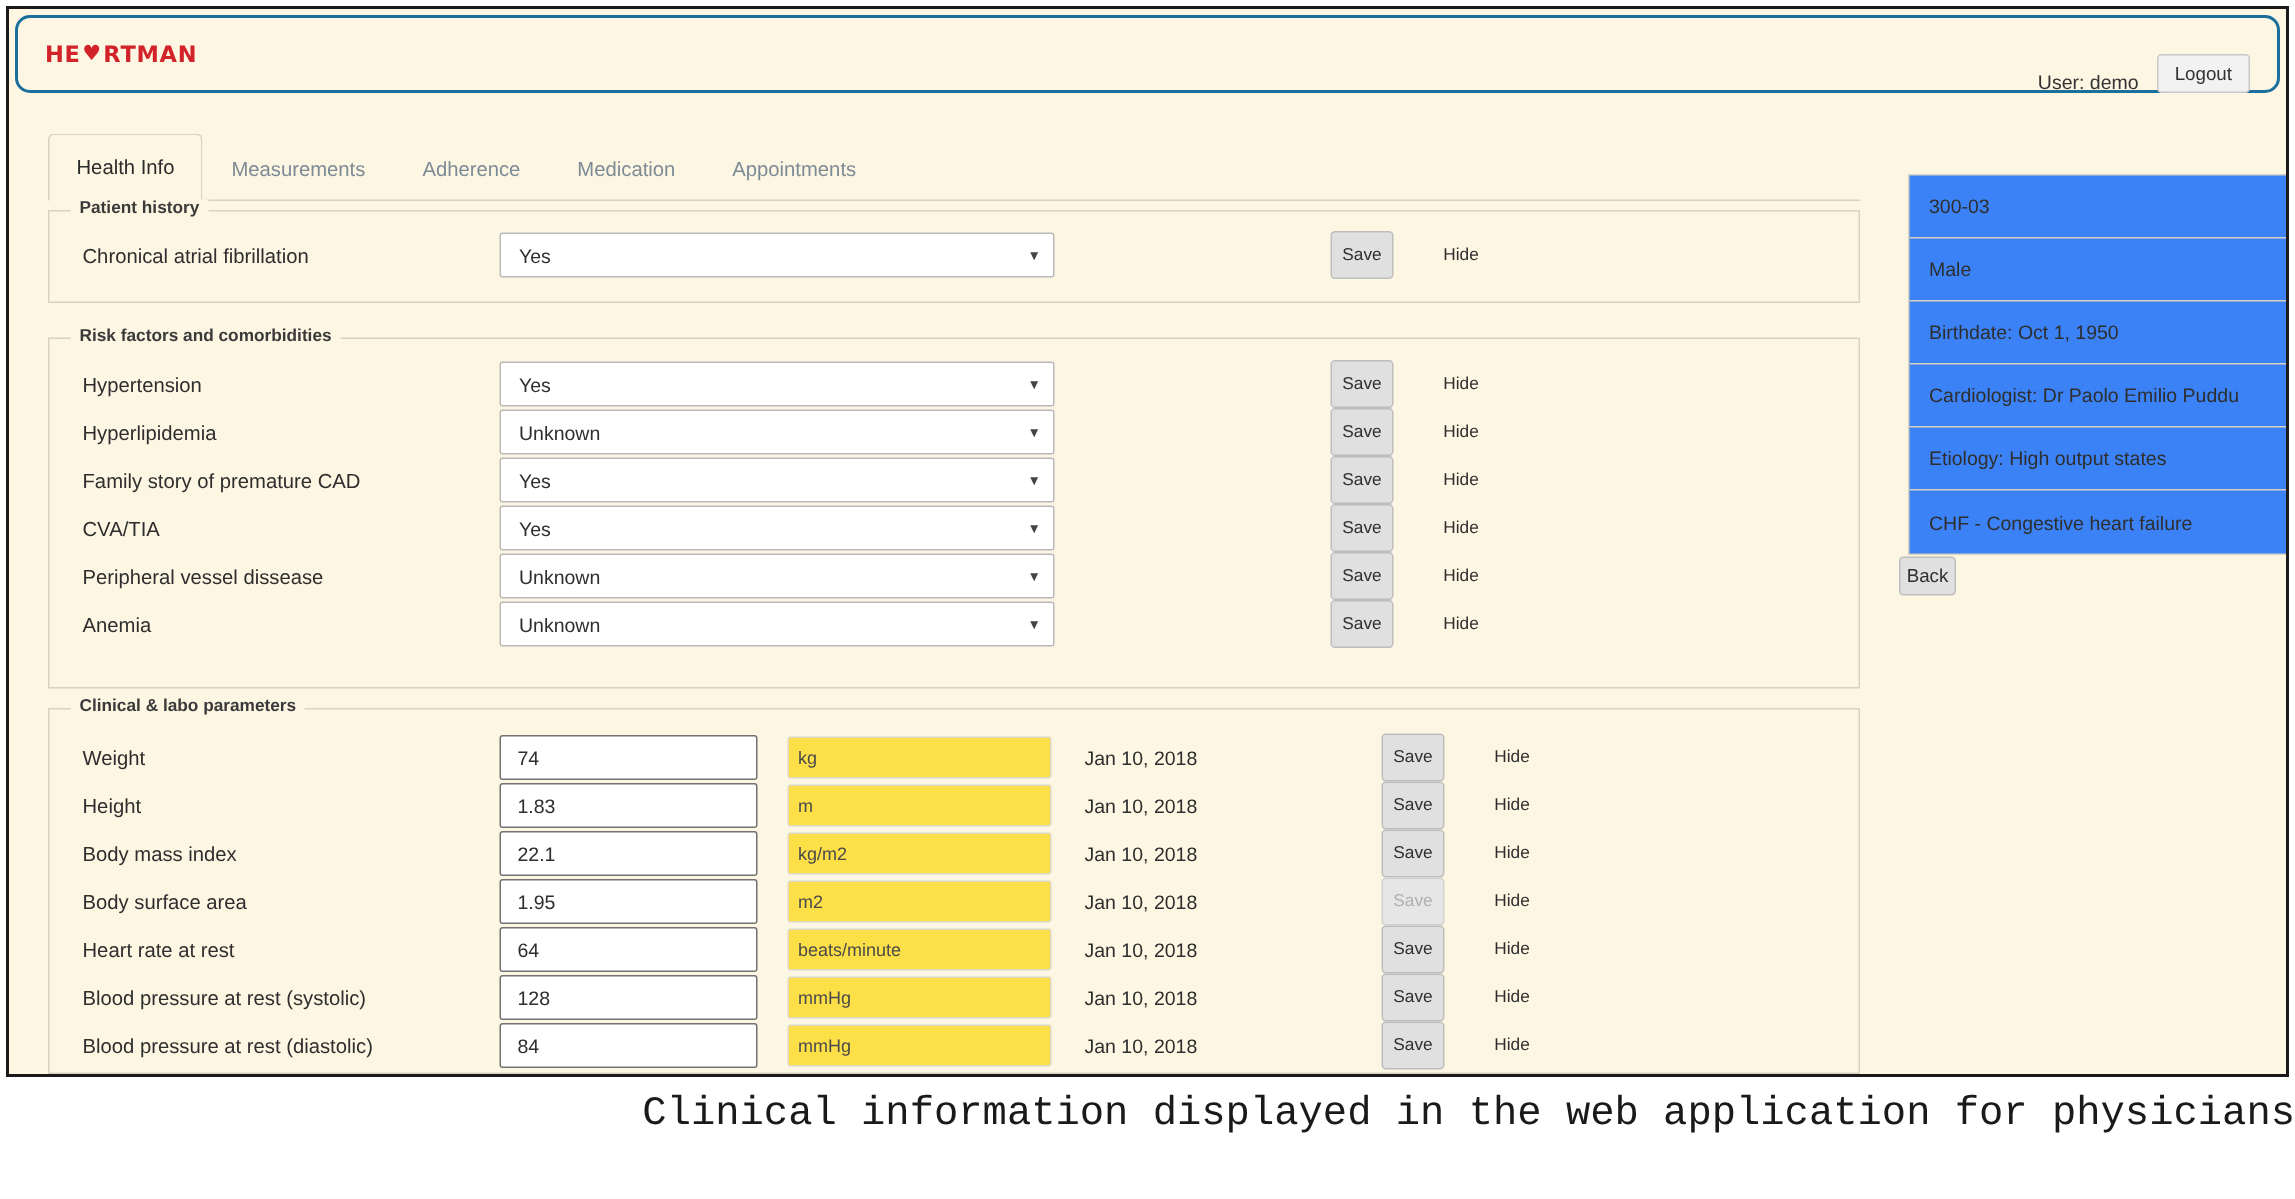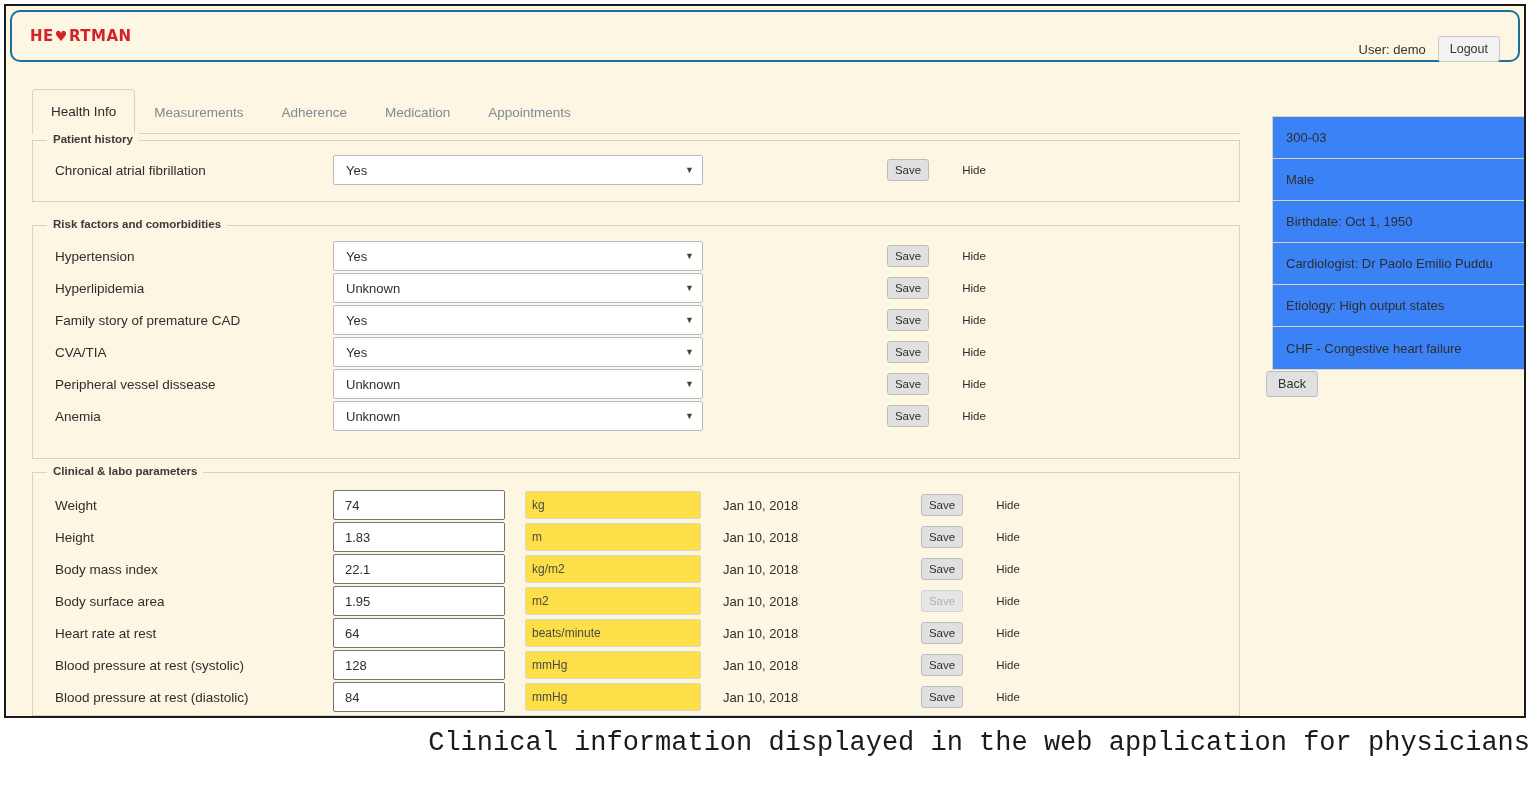--- a/index.html
+++ b/index.html
@@ -52,21 +52,21 @@
     display: flex;
     align-items: center;
   }
   .logo .heart-glyph {
     color: #d2232a;
     font-size: 14px;
     margin: 0 1px;
   }
   .topbar-right {
     display: flex;
-    align-items: center;
+    align-items: flex-end;
     gap: 12px;
     font-size: 13px;
     color: #333;
     margin-top: 26px;
   }
   .logout-btn {
     background: #f2f2f2;
     border: 1px solid #c8c8c8;
     border-radius: 3px;
     font-size: 12.5px;
@@ -183,21 +183,21 @@
     align-items: center;
     padding-left: 6px;
   }
   .date-cell {
     width: 198px;
     margin-left: 22px;
     font-size: 13px;
     color: #2e2e2e;
   }
   .btn-save {
-    width: 42px; height: 22px;
+    width: 42px; height: 32px;
     background: #e0e0e0;
     border: 1px solid #bdbdbd;
     border-radius: 3px;
     font-size: 11.5px;
     color: #2e2e2e;
     display: flex;
     align-items: center;
     justify-content: center;
     cursor: pointer;
   }
@@ -233,21 +233,21 @@
     display: flex;
     align-items: center;
     padding-left: 13px;
     font-size: 13px;
     color: #2e2e2e;
   }
   .patient-item:last-child { border-bottom: none; }
   .back-btn {
     position: absolute;
     left: 1262px; top: 367px;
-    width: 52px; height: 26px;
+    width: 38px; height: 26px;
     background: #e0e0e0;
     border: 1px solid #bdbdbd;
     border-radius: 3px;
     font-size: 12.5px;
     color: #2e2e2e;
     display: flex;
     align-items: center;
     justify-content: center;
     cursor: pointer;
   }

